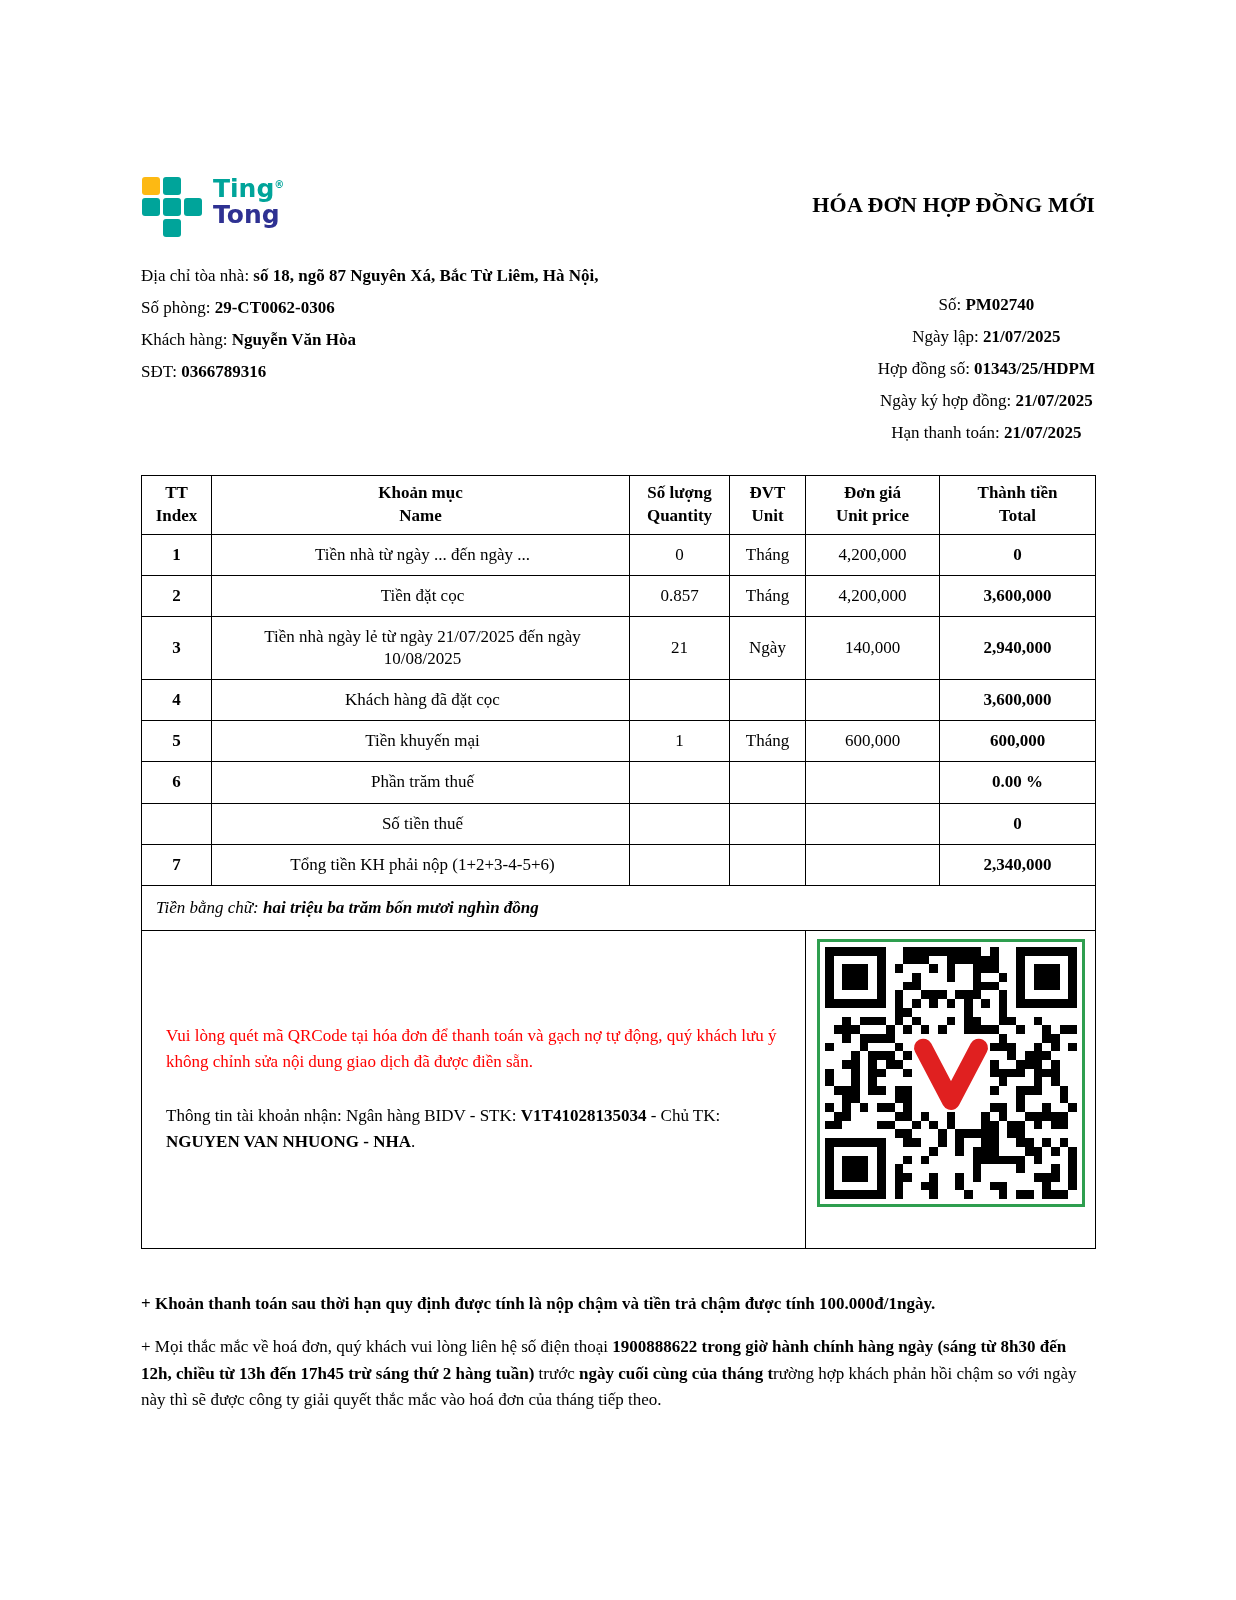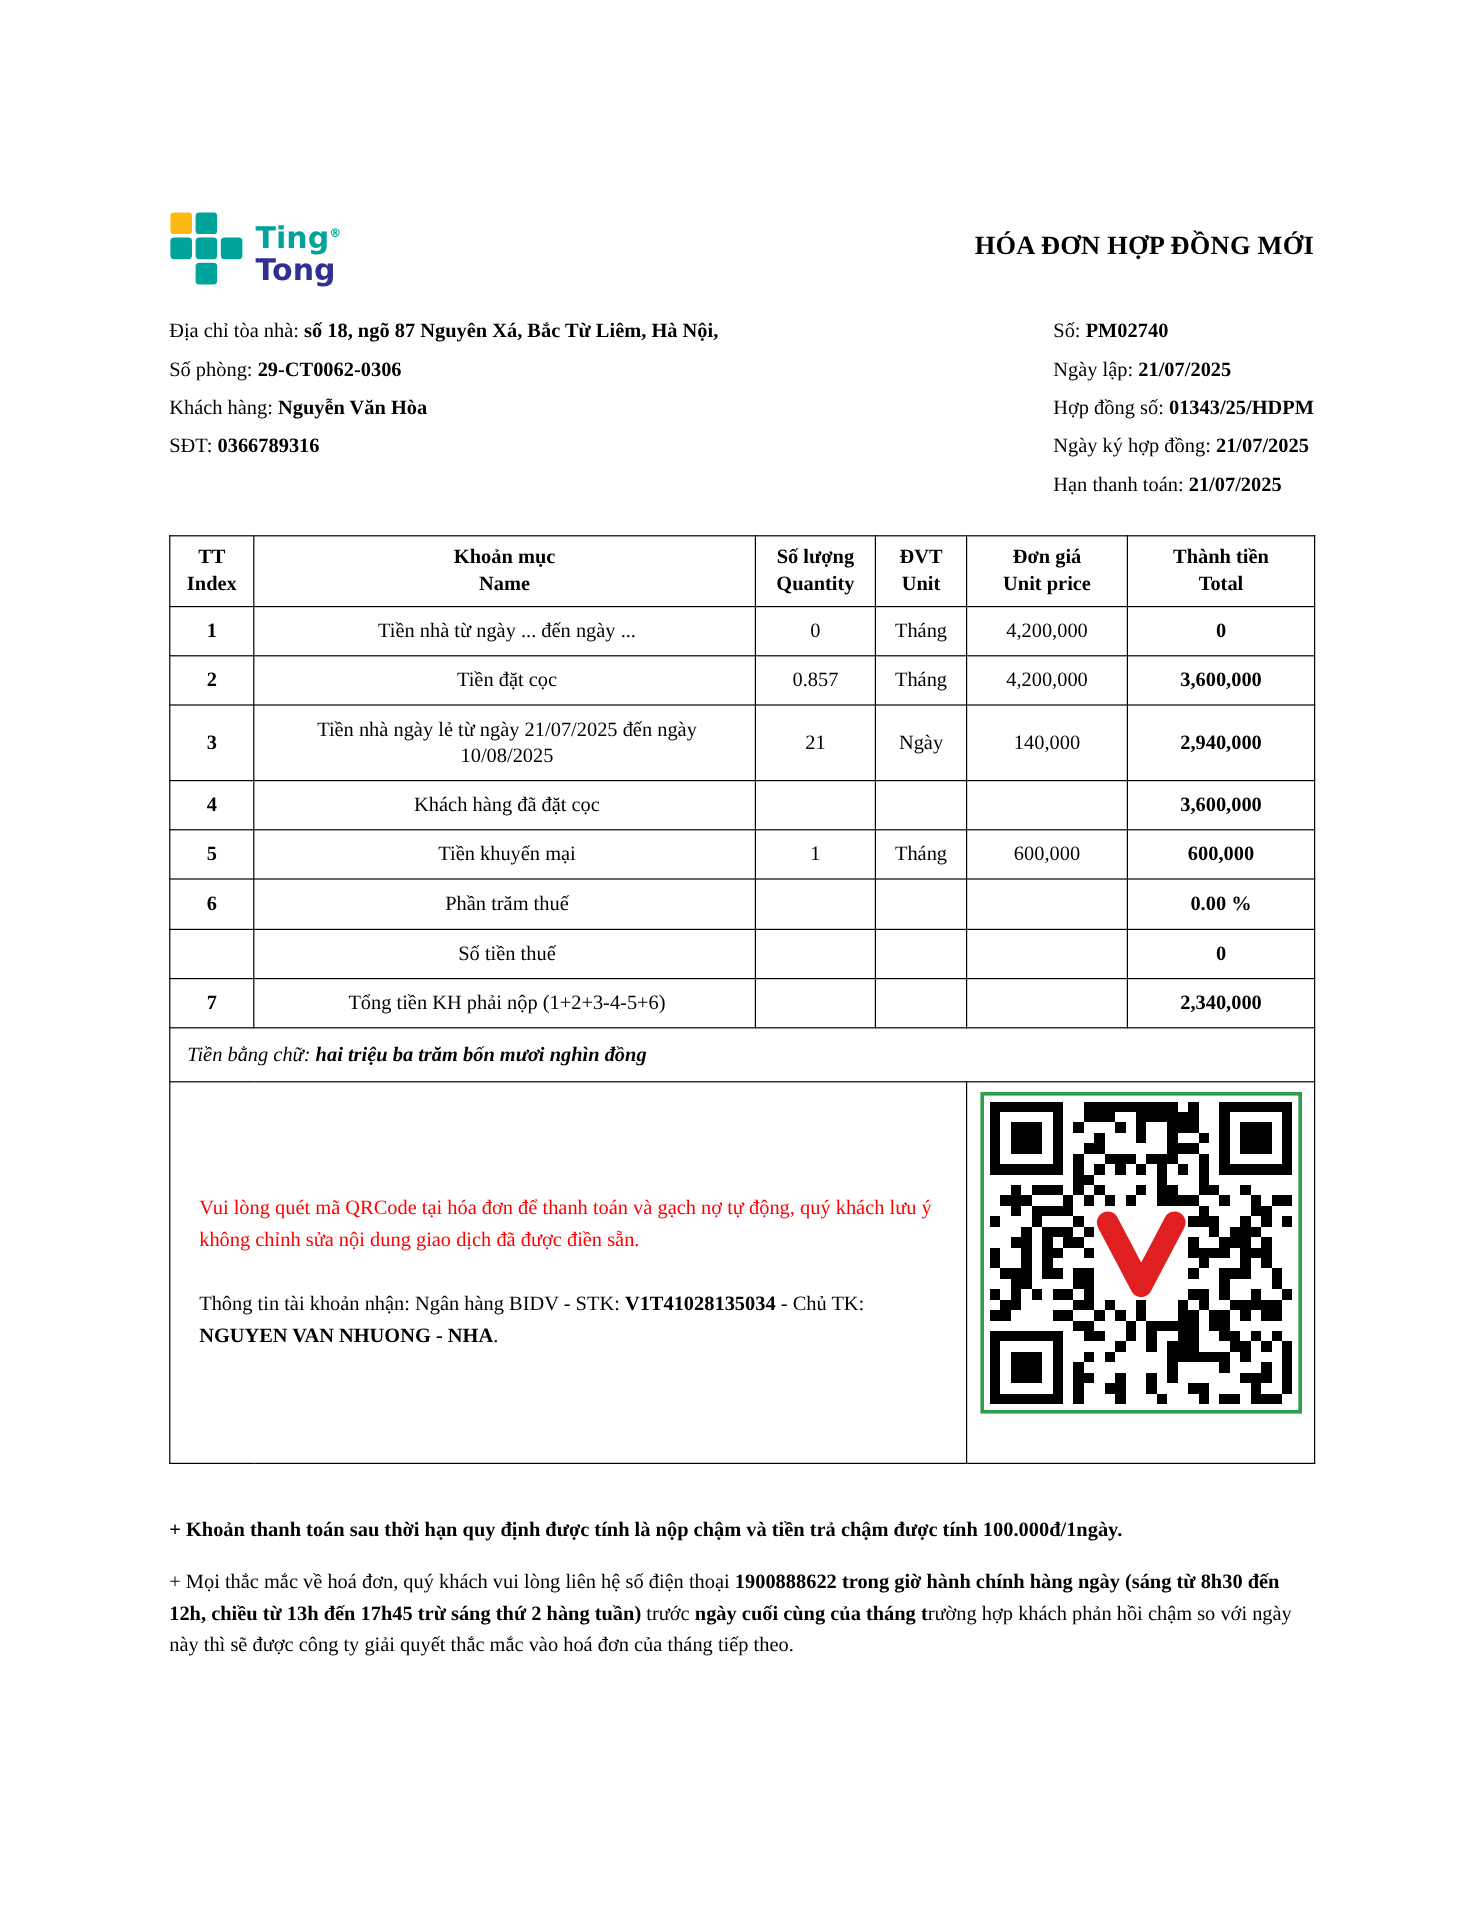--- a/index.html
+++ b/index.html
@@ -5,32 +5,32 @@
   * { margin:0; padding:0; box-sizing:border-box; }
   html, body { background:#ffffff; }
   body {
     width:1236px; height:1600px; margin:0 auto; position:relative; overflow:hidden;
     font-family:"Liberation Serif","DejaVu Serif",serif; color:#000; font-size:17px;
   }
   .content { width:954px; margin:0 auto; padding-top:176px; }
 
   
   .header-row { display:flex; justify-content:space-between; align-items:flex-start; margin-bottom:22px; }
-  .logo { display:flex; align-items:flex-end; gap:10px; }
+  .logo { display:flex; align-items:flex-start; gap:10px; }
   .logo-icon { display:block; }
   .logo-text { font-family:"DejaVu Sans","Liberation Sans",sans-serif; font-weight:bold; font-size:25px; line-height:1.05; }
   .logo-ting { color:var(--teal,#00A49A); }
   .logo-tong { color:var(--navy,#2E3192); }
   .reg { font-size:10px; vertical-align:super; }
   .doc-title { font-size:22px; font-weight:bold; padding-top:16px; letter-spacing:0.2px; }
 
   
   .info-row { display:flex; justify-content:space-between; }
   .info-left { max-width:560px; }
-  .info-right { text-align:left; }
+  .info-right { text-align:center;margin-top:29px; }
   .info-line { line-height:32px; }
   .info-line b { font-weight:bold; }
 
   
   table { border-collapse:collapse; width:100%; margin-top:26px; table-layout:fixed; }
   th, td { border:1.5px solid #000; font-size:17px; }
   th { padding:6px 4px; text-align:center; line-height:1.35; font-weight:bold; }
   td { padding:9px 8px; text-align:center; line-height:1.3; }
   td.name { text-align:center; padding-left:14px; padding-right:10px; }
   td.tt { font-weight:bold; }

